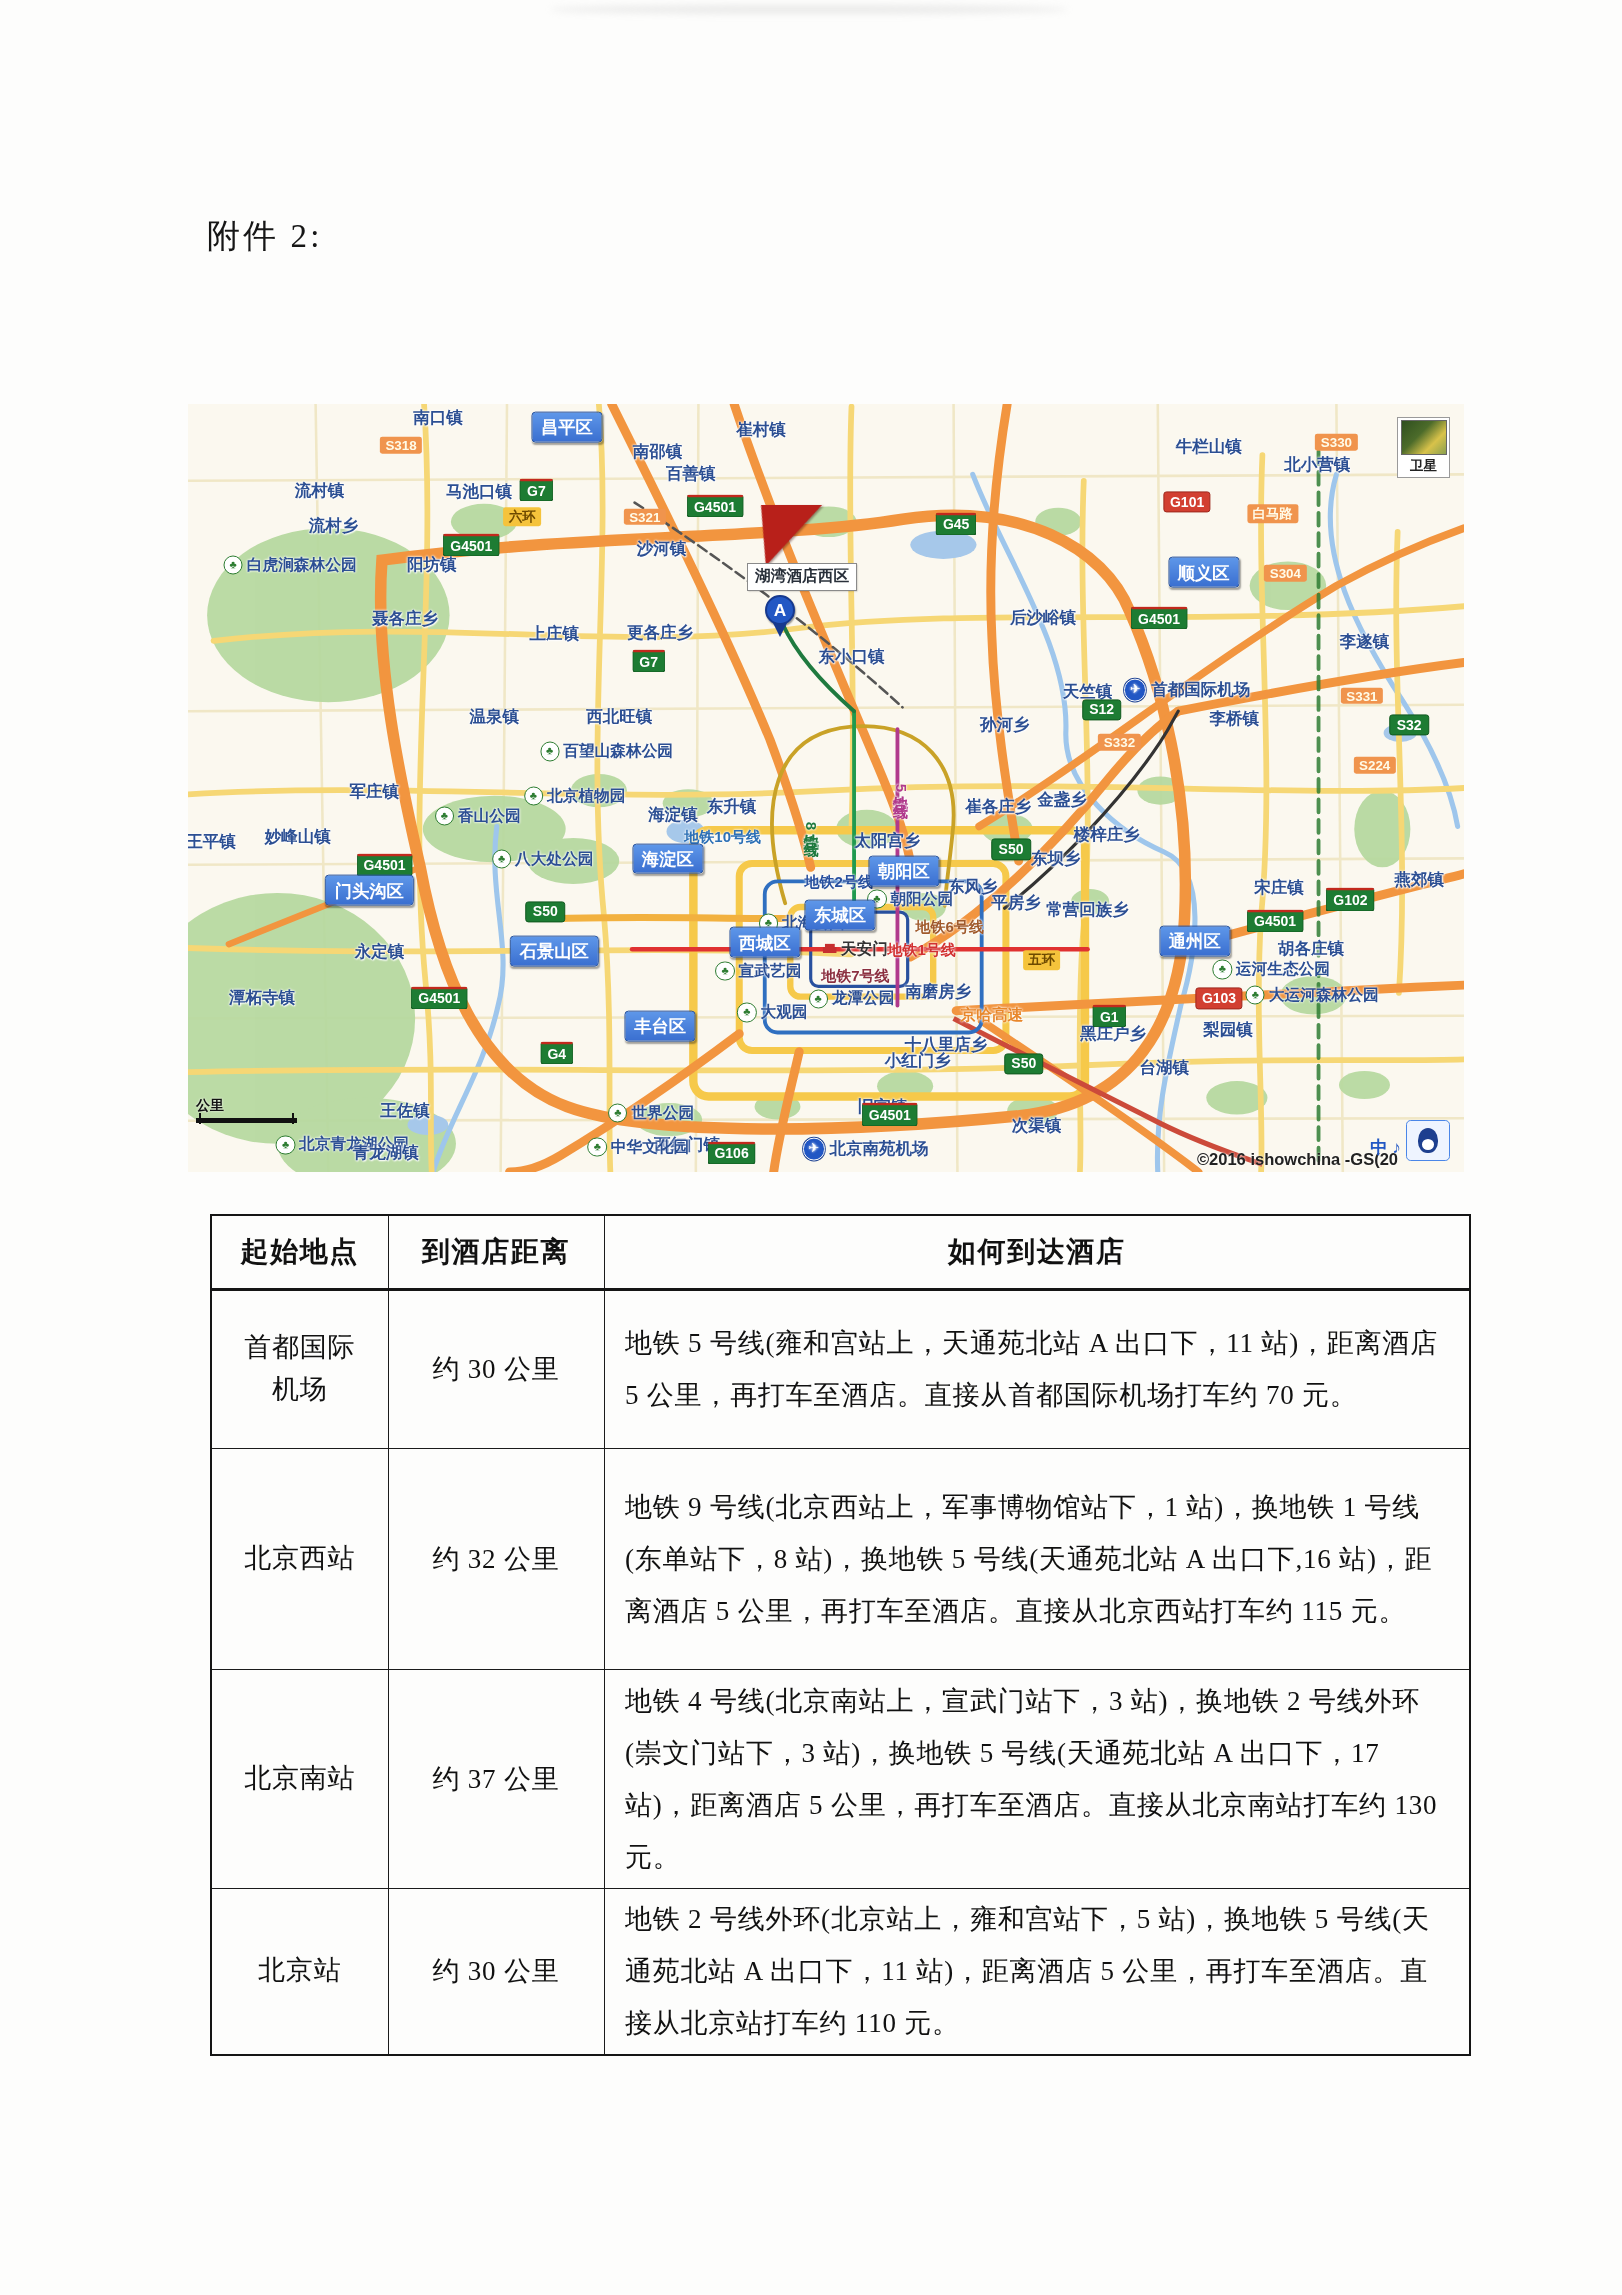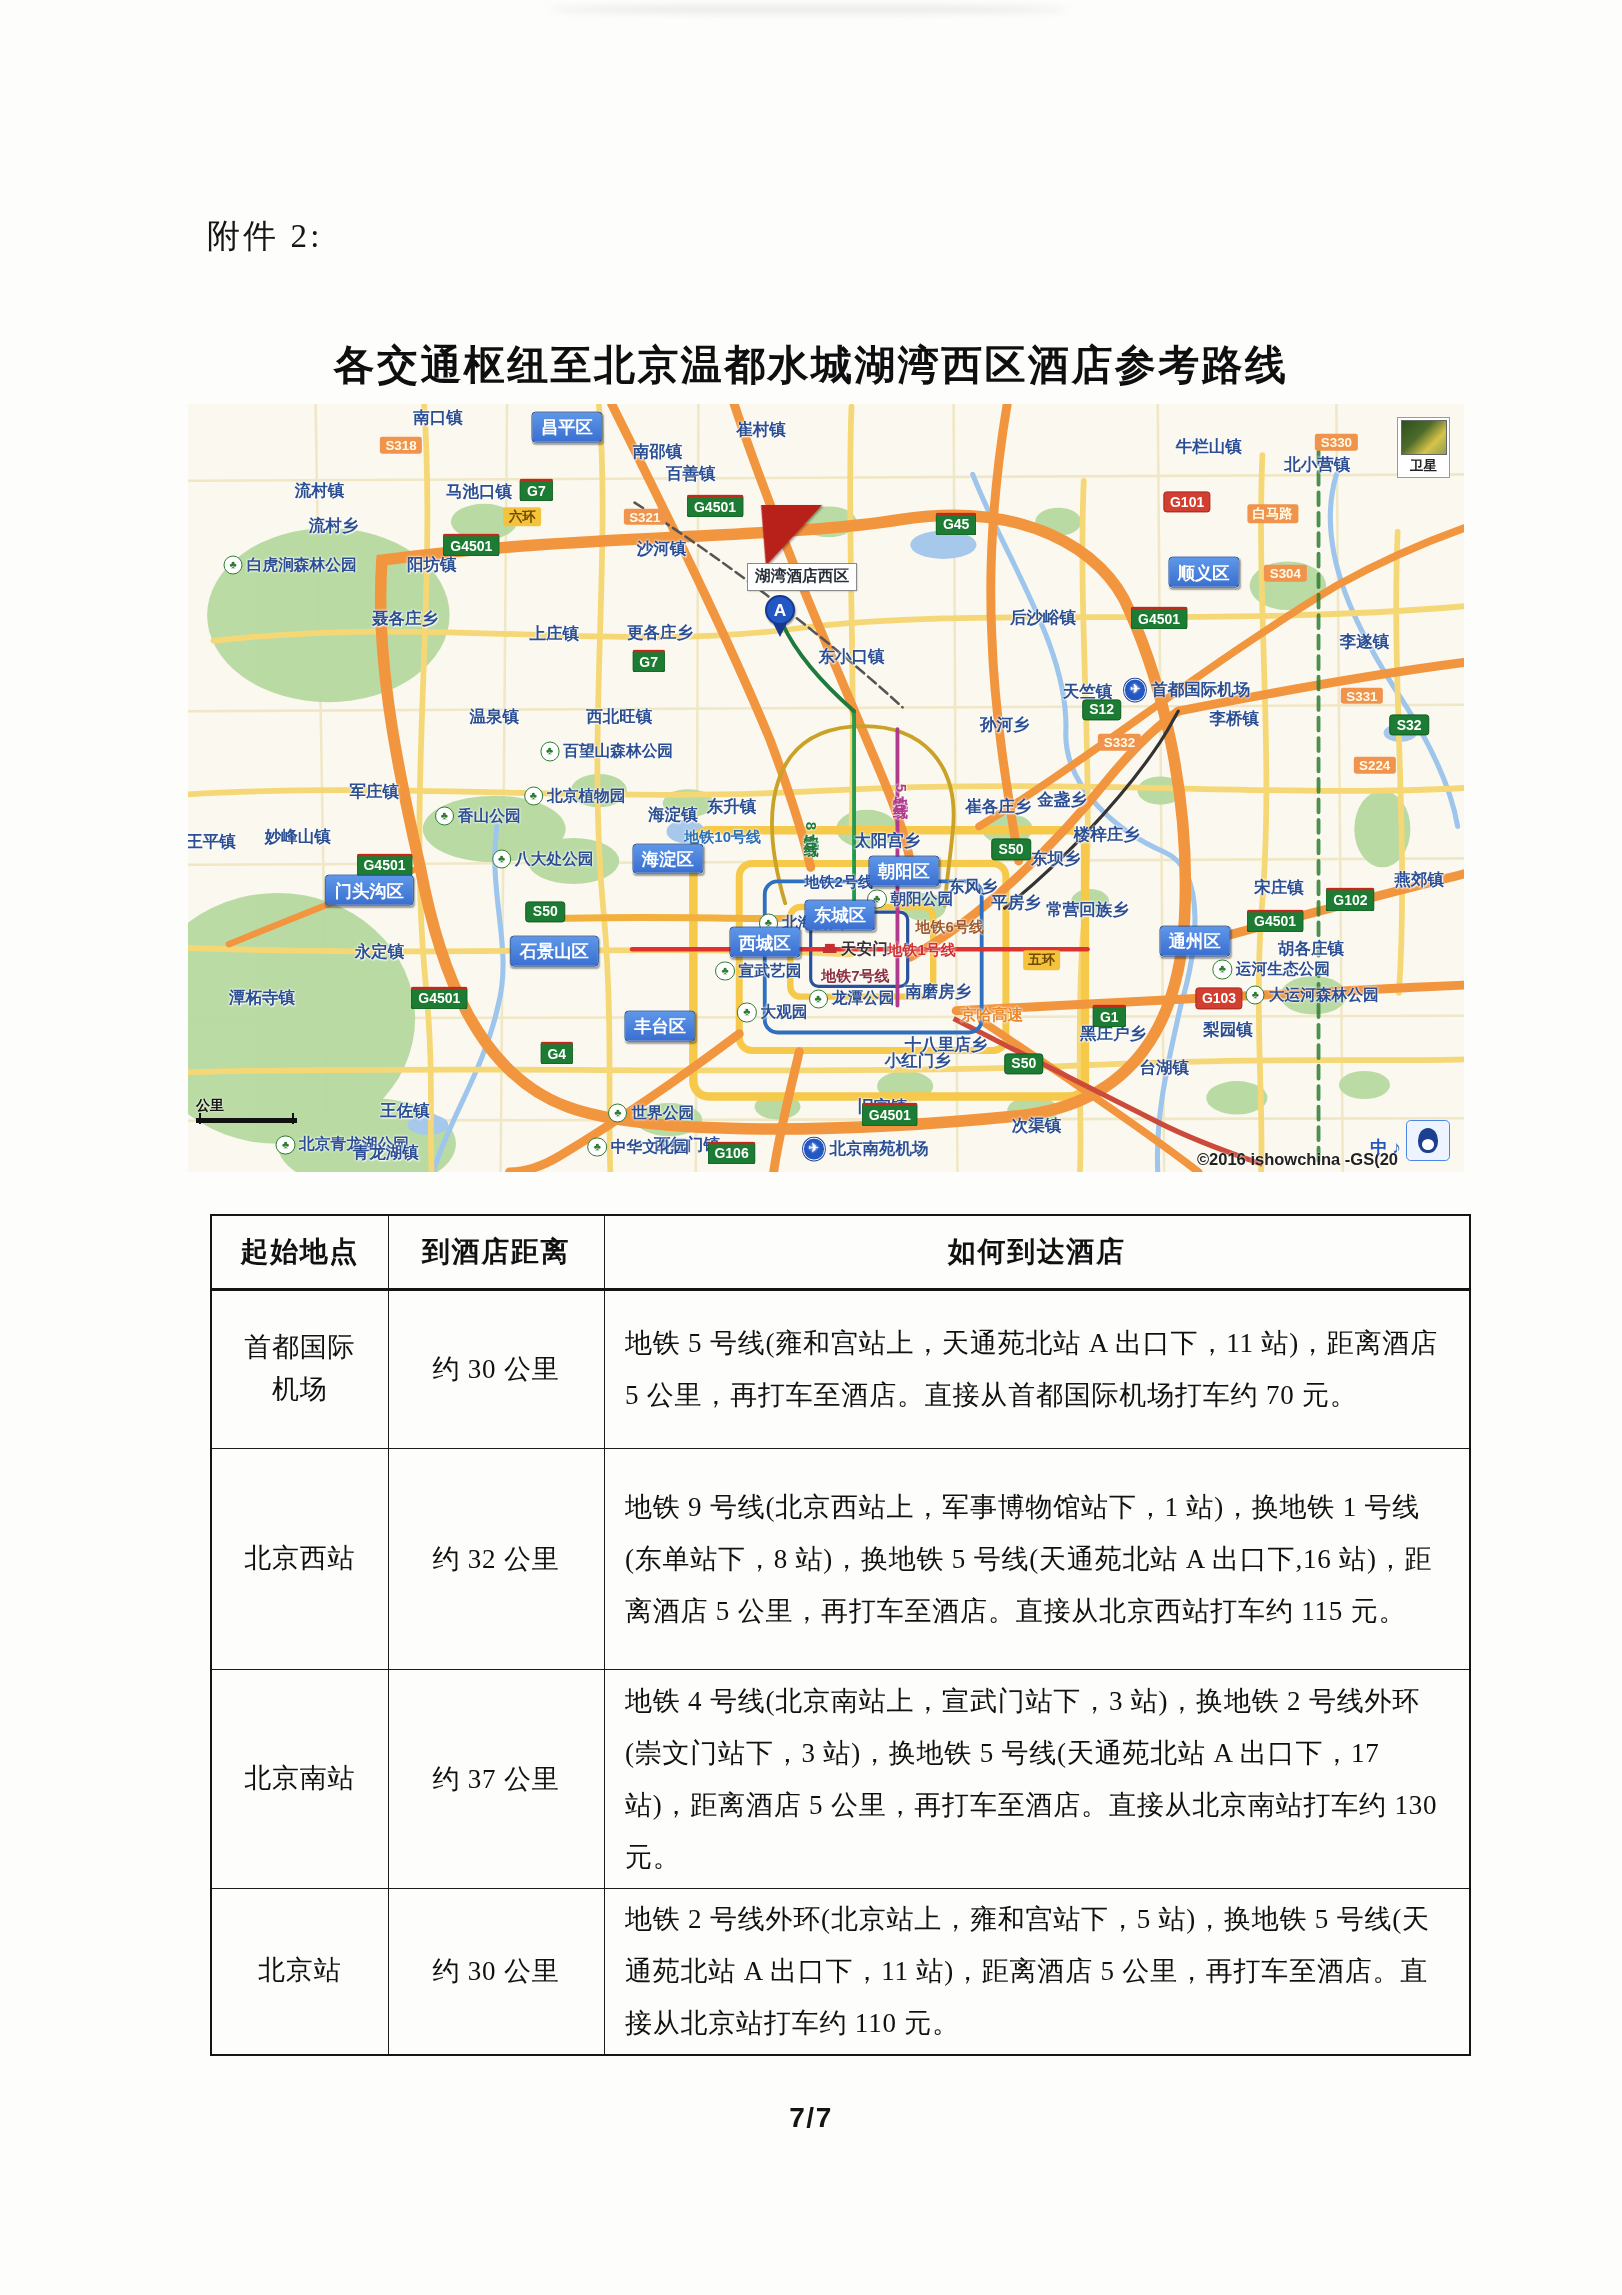--- a/index.html
+++ b/index.html
@@ -118,21 +118,20 @@
         font-size:28px; font-weight:bold; font-family:"Liberation Sans",sans-serif;
         letter-spacing:1.6px; color:#141414; }
 </style>
 </head>
 <body>
 
 <div class="page">
   <div class="scan-smudge"></div>
 
   <div class="attachment">附件 2:</div>
-  <div class="doc-title">各交通枢纽至北京温都水城湖湾西区酒店参考路线</div>
 
   <div class="map">
     <svg class="base" viewBox="0 0 1000 600" preserveAspectRatio="none">
 
       <g stroke="#f0e7c6" stroke-width="2" fill="none">
         <path d="M0,60 L1000,55"></path>
           <path d="M0,240 L1000,235"></path>
           <path d="M0,360 L1000,355"></path>
         <path d="M0,480 L1000,478"></path>
           <path d="M0,560 L1000,558"></path>
@@ -407,15 +406,14 @@
           <td class="col-route">地铁 4 号线(北京南站上，宣武门站下，3 站)，换地铁 2 号线外环(崇文门站下，3 站)，换地铁 5 号线(天通苑北站 A 出口下，17 站)，距离酒店 5 公里，再打车至酒店。直接从北京南站打车约 130 元。</td>
         </tr>
         <tr>
           <td class="col-origin">北京站</td>
           <td class="col-distance">约 30 公里</td>
           <td class="col-route">地铁 2 号线外环(北京站上，雍和宫站下，5 站)，换地铁 5 号线(天通苑北站 A 出口下，11 站)，距离酒店 5 公里，再打车至酒店。直接从北京站打车约 110 元。</td>
         </tr>
       </tbody>
   </table>
 
-  <div class="page-number">7/7</div>
 </div>
 
 
 </body></html>

